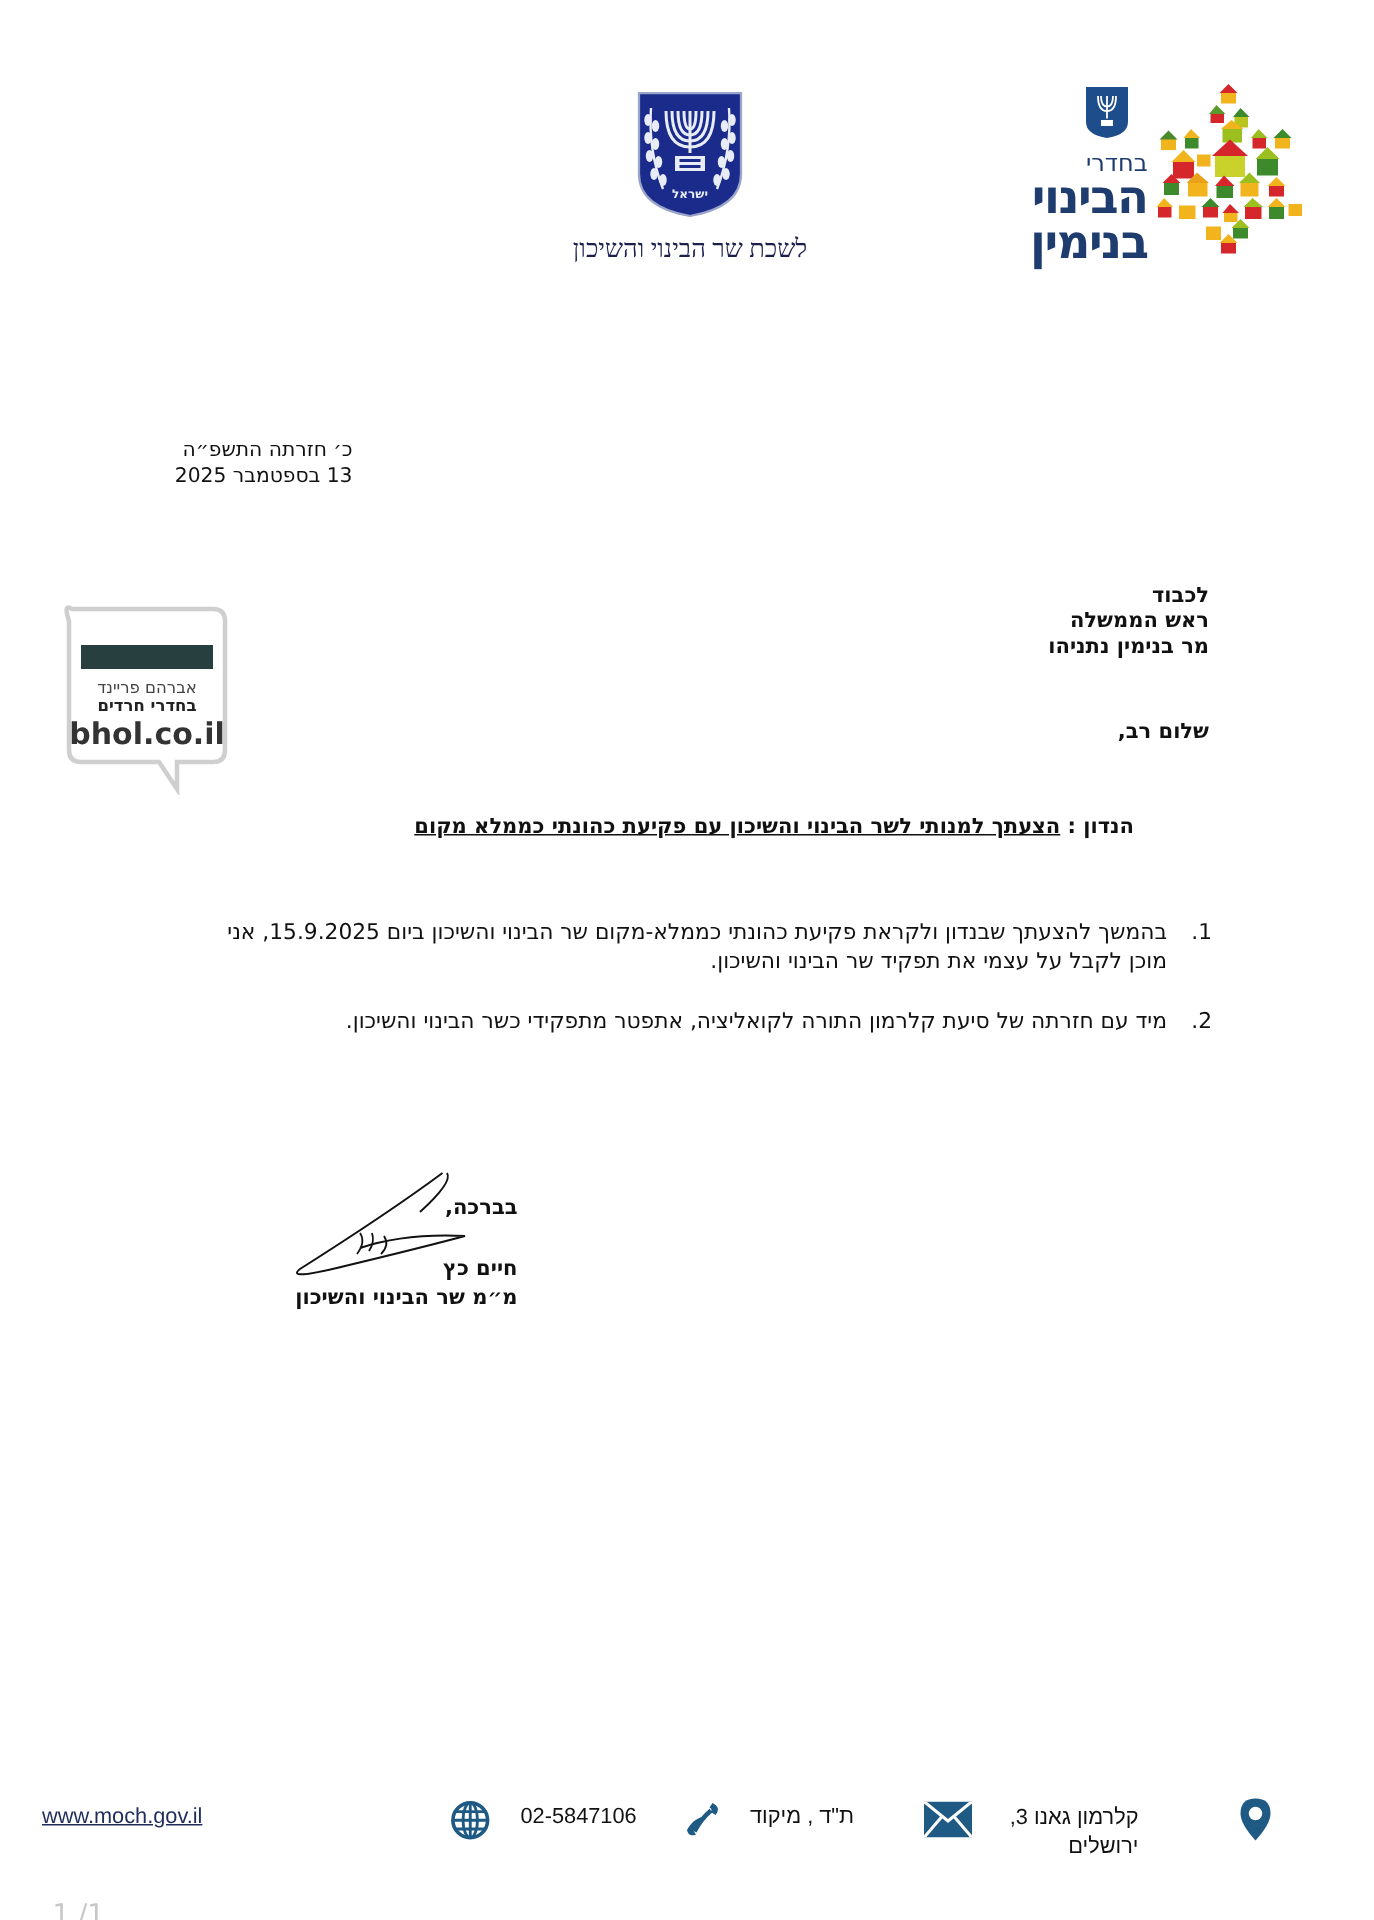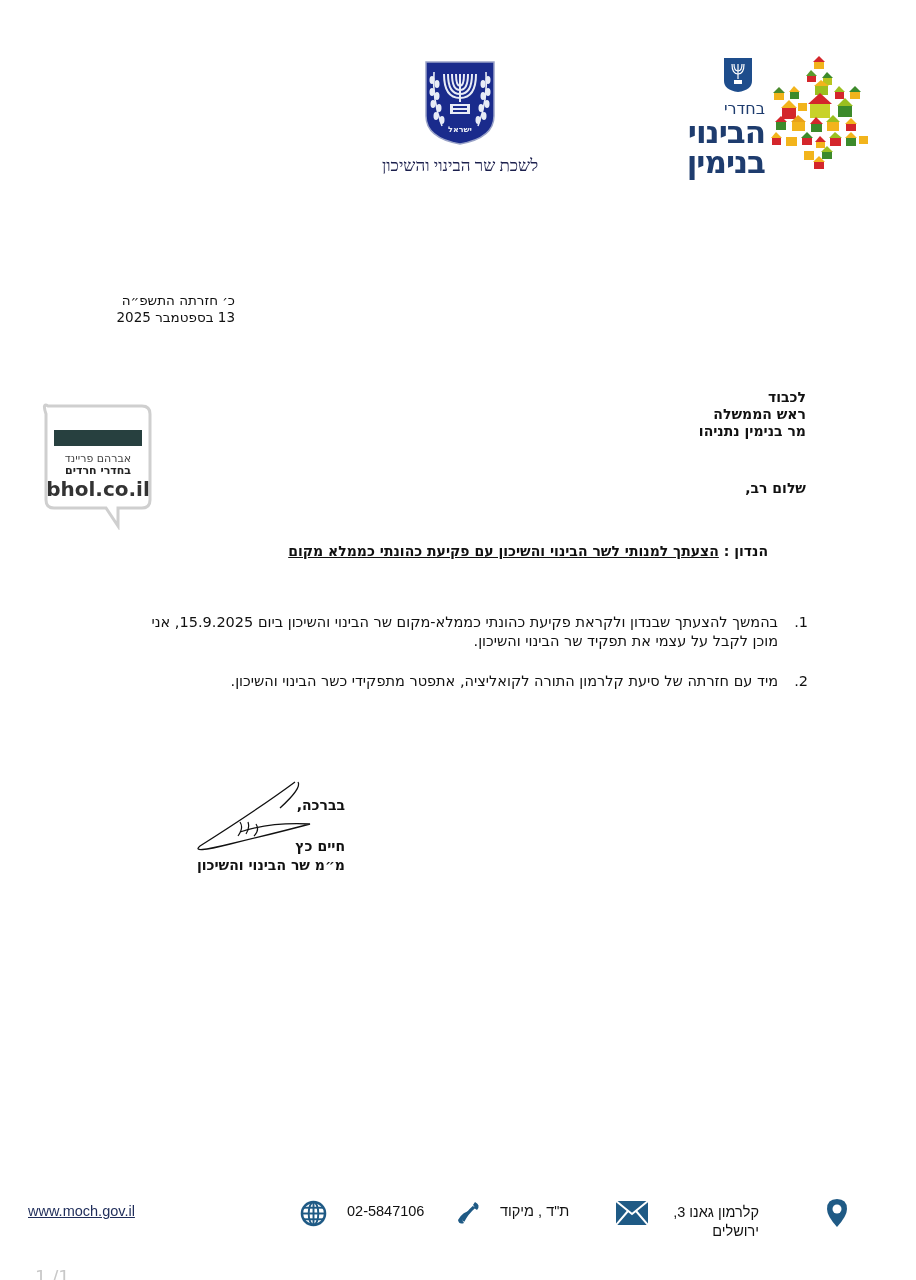--- a/index.html
+++ b/index.html
@@ -29,21 +29,21 @@
   #recipient { right:110px; top:362px; font-size:14px; font-weight:bold; line-height:17px;margin-top:27px; }
   #recipient .u { }
 
   
   #bhol { left:38px; top:400px; width:118px; height:130px; }
 
   
   #greeting { right:110px; top:480px; font-size:14px; font-weight:bold; }
 
   
-  #subject { right:148px; top:543px; font-size:14px; font-weight:bold; white-space:nowrap; }
+  #subject { right:160px; top:543px; font-size:14px; font-weight:bold; white-space:nowrap; }
   #subject .u { text-decoration:underline; }
 
   
   .item { position:absolute; right:138px; font-size:14.5px; line-height:19px; direction:rtl; text-align:right; }
   .item .num { position:absolute; right:-30px; top:0; }
   #item1 { top:613px; width:640px; }
   #item2 { top:672px; width:640px; white-space:nowrap; }
 
   
   #closing { left:175px; top:796px; width:170px; font-size:14px; font-weight:bold; line-height:19px; }

